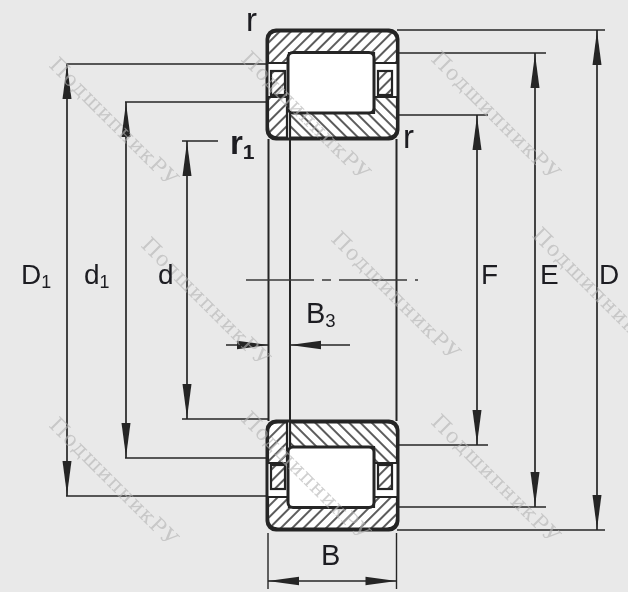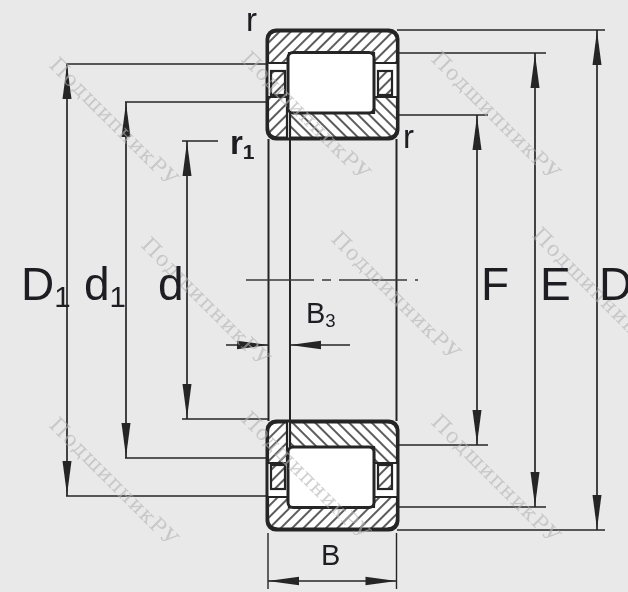--- a/index.html
+++ b/index.html
@@ -15,21 +15,21 @@
   .dim   {stroke:var(--line,#252525);stroke-width:1.7;fill:none;}
   .bore  {stroke:var(--line,#252525);stroke-width:2;fill:none;}
   .b2    {stroke:var(--line,#252525);stroke-width:2.2;}
   .b3    {stroke:var(--line,#252525);stroke-width:3;}
   .arr   {fill:var(--line,#252525);stroke:none;}
   .cl    {stroke:#3a3a3a;stroke-width:1.6;fill:none;}
   .wm    {font-size:21px;letter-spacing:1px;fill:var(--wm,#b4b4b4);opacity:.62;
           font-family:"DejaVu Serif","Liberation Serif",serif;}
   .lbl{
     position:absolute;color:var(--label,#1d1d22);
-    font-size:46px;line-height:1;white-space:nowrap;
+    font-size:28px;line-height:1;white-space:nowrap;
   }
   .lbl.small{font-size:33px;}
   .lbl.mid{font-size:29px;}
   .lbl .sub{font-size:.64em;vertical-align:-0.24em;}
 </style>
 </head>
 <body>
 
 <div class="canvas">
 

